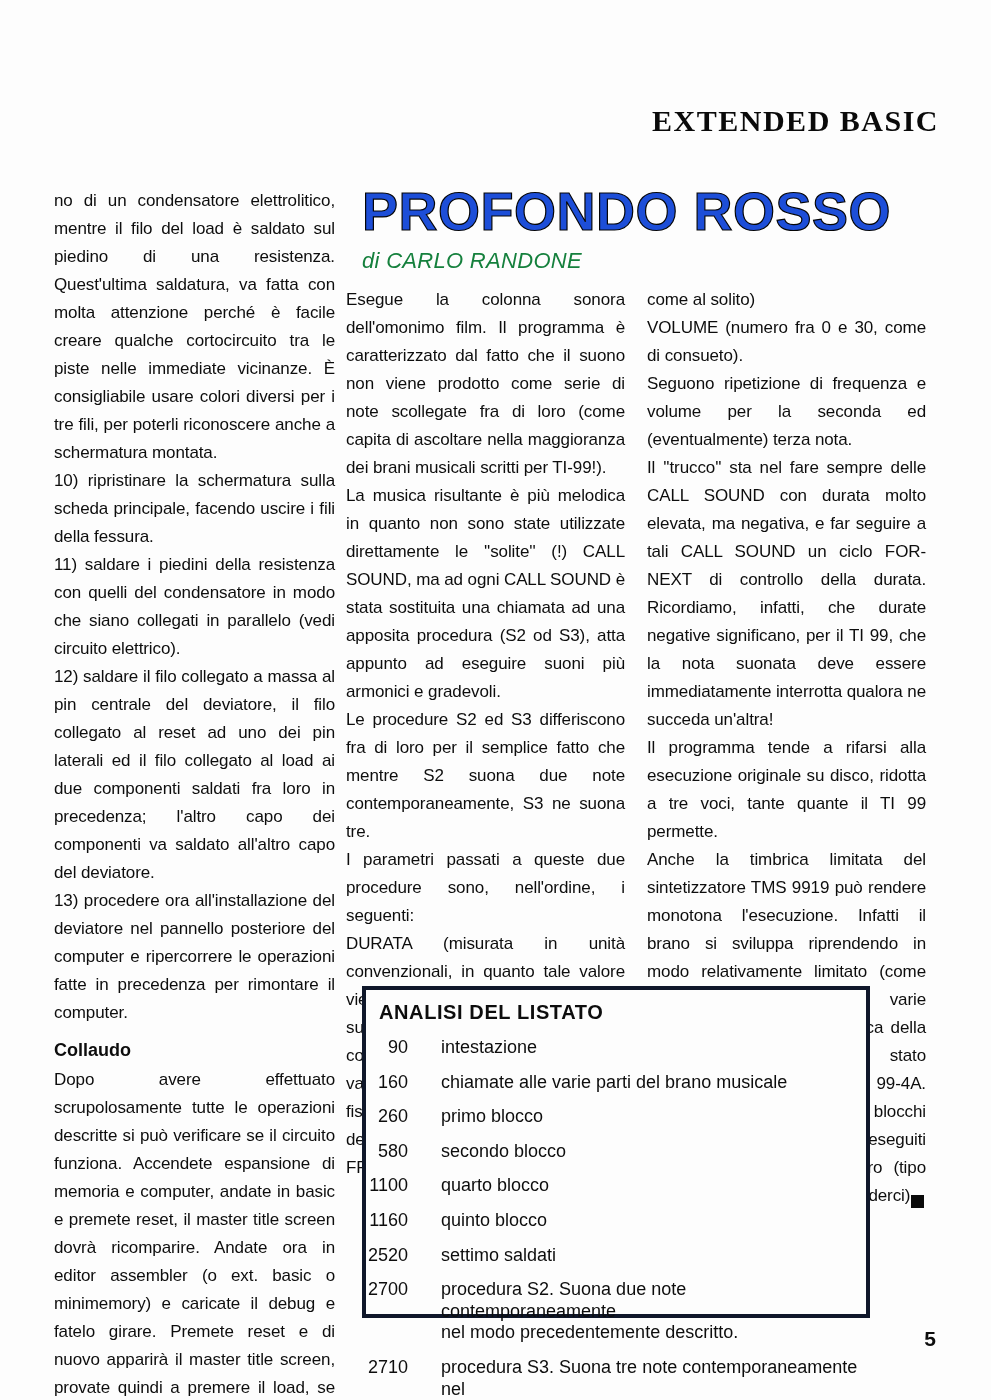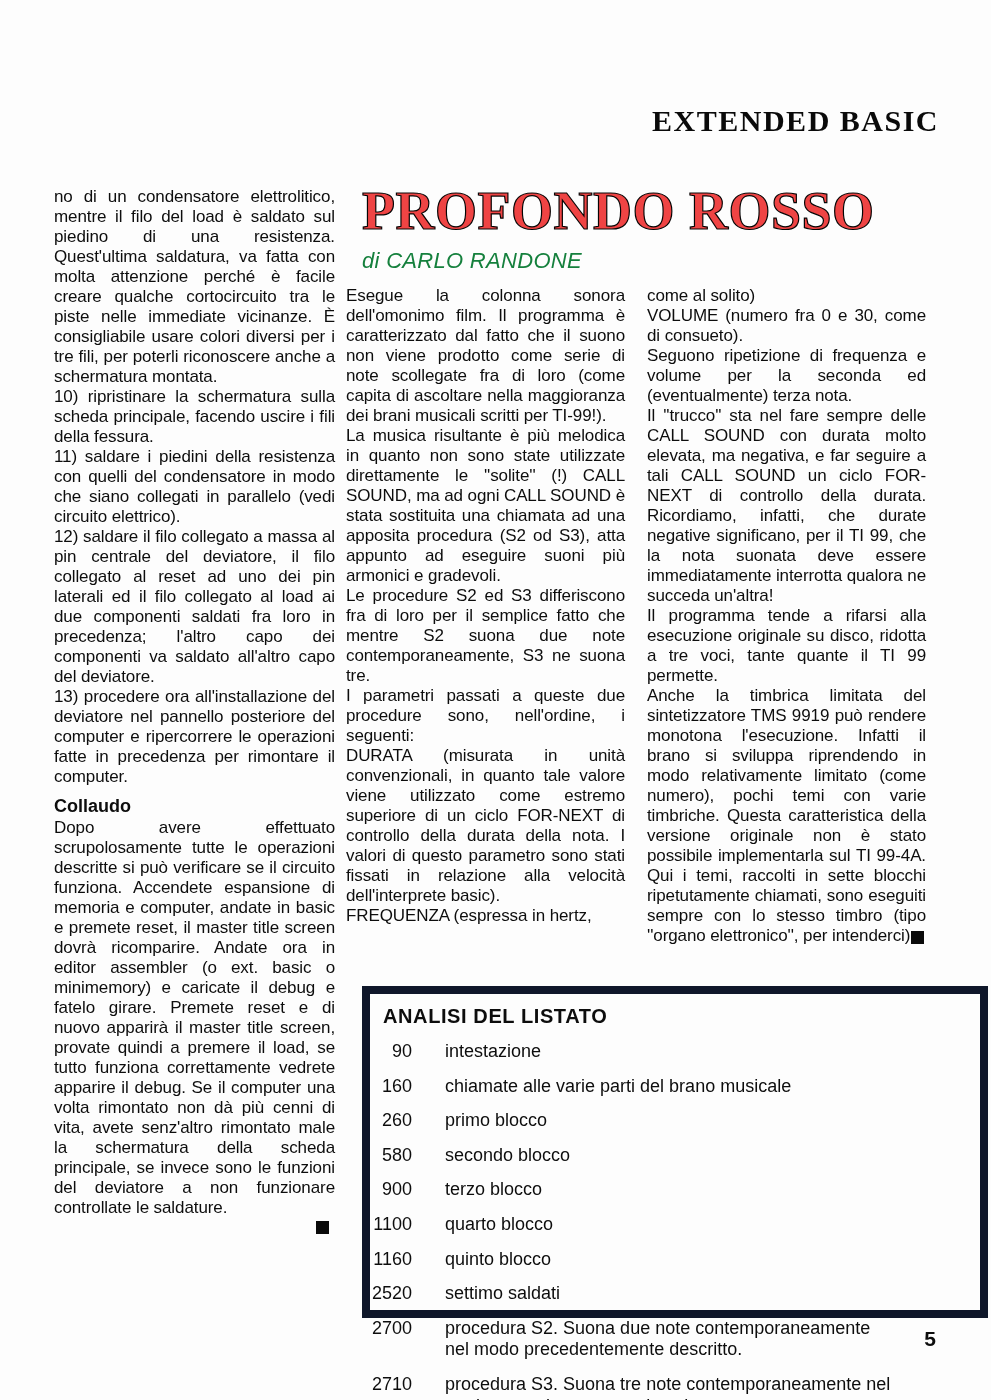--- a/index.html
+++ b/index.html
@@ -31,21 +31,21 @@
   
   .left-column {
     position: absolute;
     left: 54px;
     top: 187px;
     width: 281px;
   }
 
   .body-text {
     font-size: 17px;
-    line-height: 20px;
+    line-height: 28px;
     text-align: justify;
     margin: 0;
     letter-spacing: -0.1px;
   }
   p.para { margin: 0; }
   h3.subhead {
     font-size: 18px;
     font-weight: 700;
     margin: 9px 0 2px 0;
     text-align: left;
@@ -58,24 +58,23 @@
     left: 362px;
     top: 183px;
     width: 580px;
   }
   .article-title {
     margin: 0;
     font-size: 54px;
     line-height: 56px;
     font-weight: 900;
     letter-spacing: 0.5px;
-    color: #ef4444;
+    color: #1d4ed8;
     -webkit-text-stroke: 1.2px #050505;
     white-space: nowrap;
-    font-family: Liberation Serif, serif;
   }
   .article-byline {
     margin-top: 9px;
     font-size: 22px;
     font-style: italic;
     letter-spacing: 0.3px;
     color: #15803d;
   }
 
   
@@ -101,23 +100,23 @@
   .end-square.inline {
     margin-top: -15px;
     margin-right: 2px;
   }
 
   
   .listing-box {
     position: absolute;
     left: 362px;
     top: 986px;
-    width: 626px;
+    width: 508px;
     height: 332px;
-    border: 8px solid #0f172a;
+    border: 4px solid #0f172a;
     box-sizing: border-box;
     background: #fdfdfd;
   }
   .box-title {
     margin: 11px 0 13px 13px;
     font-size: 20px;
     font-weight: 700;
     letter-spacing: 0.6px;
   }
   .listing-rows { margin-left: 0; }
@@ -204,24 +203,20 @@
         </div>
         <div class="listing-row">
           <div class="line-num">260</div>
           <div class="line-desc">primo blocco</div>
         </div>
         <div class="listing-row">
           <div class="line-num">580</div>
           <div class="line-desc">secondo blocco</div>
         </div>
         <div class="listing-row">
-          <div class="line-num">900</div>
-          <div class="line-desc">terzo blocco</div>
-        </div>
-        <div class="listing-row">
           <div class="line-num">1100</div>
           <div class="line-desc">quarto blocco</div>
         </div>
         <div class="listing-row">
           <div class="line-num">1160</div>
           <div class="line-desc">quinto blocco</div>
         </div>
         <div class="listing-row">
           <div class="line-num">2520</div>
           <div class="line-desc">settimo saldati</div>

